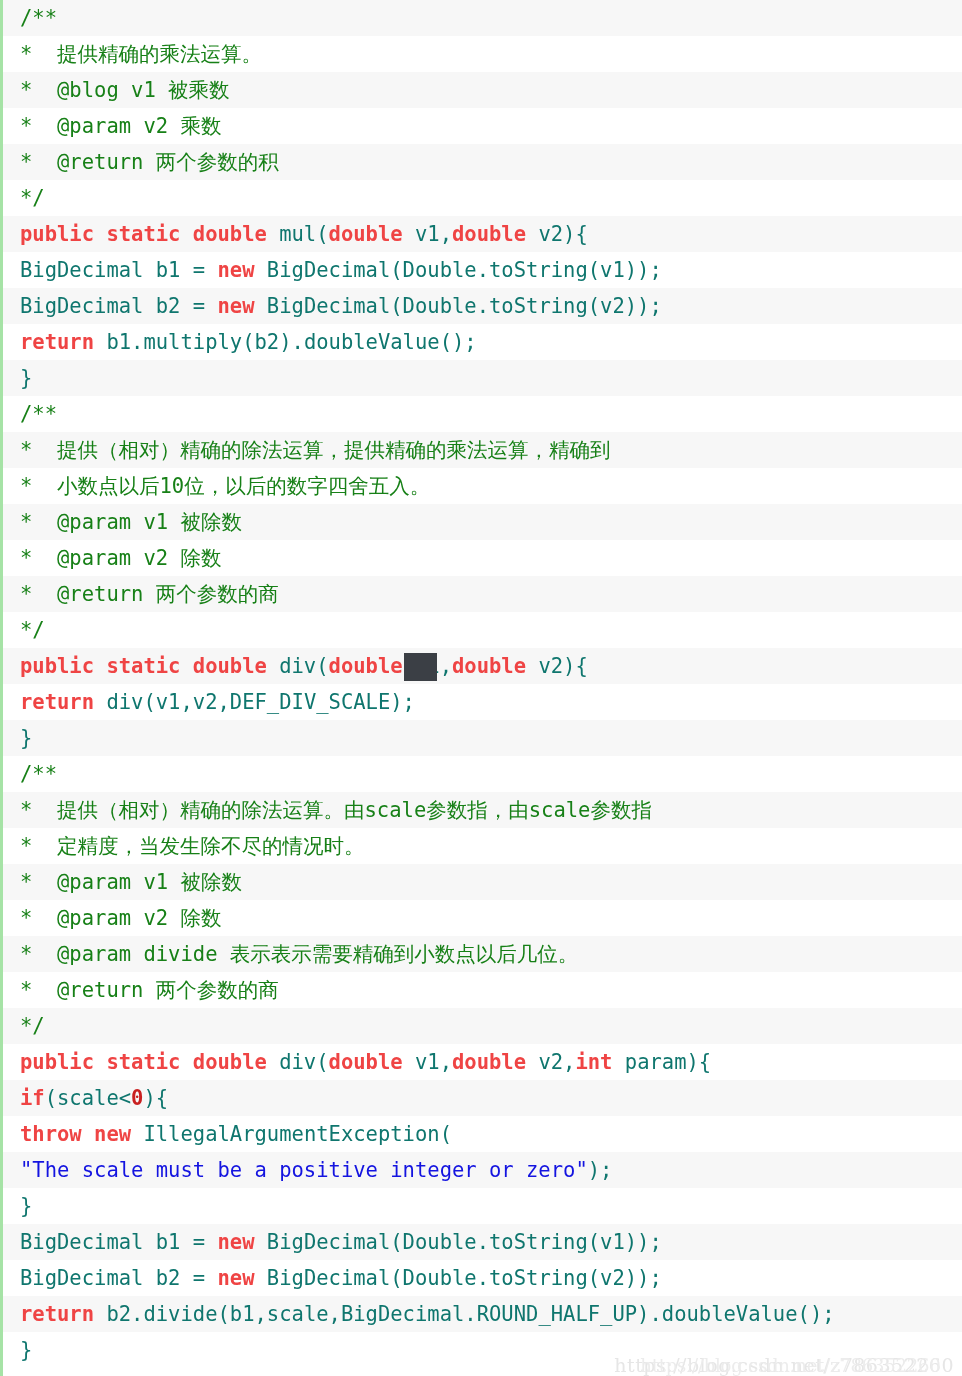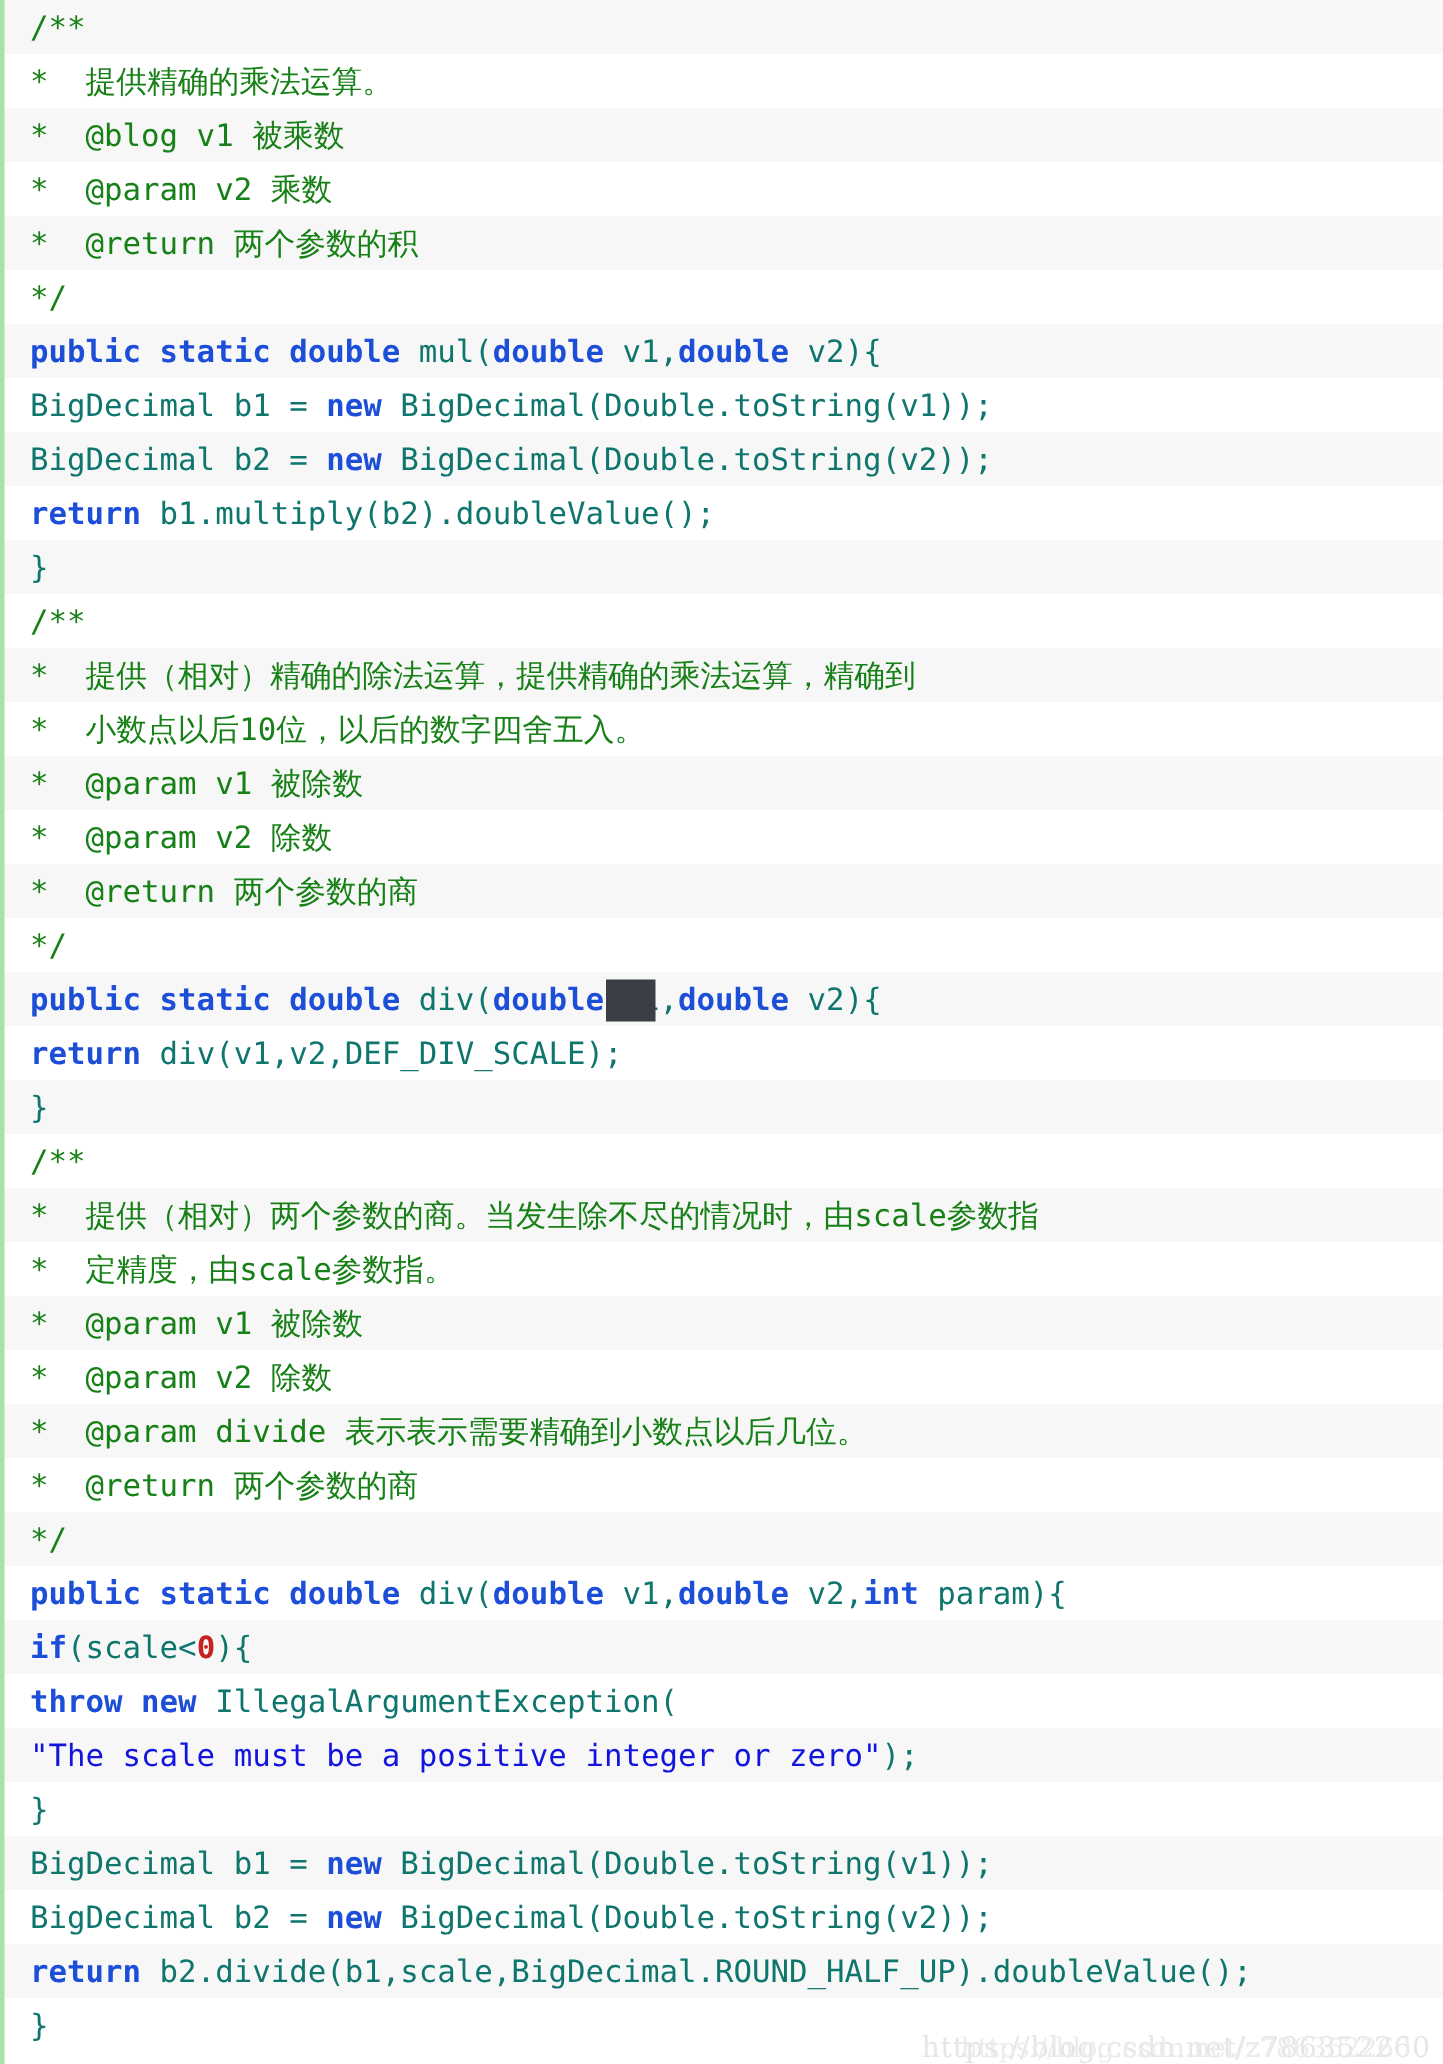--- a/index.html
+++ b/index.html
@@ -45,21 +45,21 @@
     letter-spacing: 0px;
     color: #24292e;
     box-sizing: border-box;
     overflow: visible;
   }
   .code-line.odd  { background: #f7f7f7; }
   .code-line.even { background: #ffffff; }
 
   
   .tok-comment { color: #178017; }
-  .tok-kw      { color: #1d4ed8; font-weight: bold; }
+  .tok-kw      { color: #ef4444; font-weight: bold; }
   .tok-plain   { color: #0f766e; }
   .tok-str     { color: #1414e0; }
   .tok-num     { color: #c92020; font-weight: bold; }
 
   
   .caret-block {
     position: absolute;
     left: 404px;
     top: 5px;
     width: 33px;
@@ -110,22 +110,22 @@
       <div class="code-line odd"><span class="tok-comment">*  提供（相对）精确的除法运算，提供精确的乘法运算，精确到</span></div>
       <div class="code-line even"><span class="tok-comment">*  小数点以后10位，以后的数字四舍五入。</span></div>
       <div class="code-line odd"><span class="tok-comment">*  @param v1 被除数</span></div>
       <div class="code-line even"><span class="tok-comment">*  @param v2 除数</span></div>
       <div class="code-line odd"><span class="tok-comment">*  @return 两个参数的商</span></div>
       <div class="code-line even"><span class="tok-comment">*/</span></div>
       <div class="code-line odd"><span class="tok-kw">public static double </span><span class="tok-plain">div(</span><span class="tok-kw">double</span><span class="tok-plain"> v1,</span><span class="tok-kw">double</span><span class="tok-plain"> v2){</span><span class="caret-block"></span></div>
       <div class="code-line even"><span class="tok-kw">return</span><span class="tok-plain"> div(v1,v2,DEF_DIV_SCALE);</span></div>
       <div class="code-line odd"><span class="tok-plain">}</span></div>
       <div class="code-line even"><span class="tok-comment">/**</span></div>
-      <div class="code-line odd"><span class="tok-comment">*  提供（相对）两个参数的商。当发生除不尽的情况时，由scale参数指</span></div>
-      <div class="code-line even"><span class="tok-comment">*  定精度，由scale参数指。</span></div>
+      <div class="code-line odd"><span class="tok-comment">*  提供（相对）精确的除法运算。由scale参数指，由scale参数指</span></div>
+      <div class="code-line even"><span class="tok-comment">*  定精度，当发生除不尽的情况时。</span></div>
       <div class="code-line odd"><span class="tok-comment">*  @param v1 被除数</span></div>
       <div class="code-line even"><span class="tok-comment">*  @param v2 除数</span></div>
       <div class="code-line odd"><span class="tok-comment">*  @param divide 表示表示需要精确到小数点以后几位。</span></div>
       <div class="code-line even"><span class="tok-comment">*  @return 两个参数的商</span></div>
       <div class="code-line odd"><span class="tok-comment">*/</span></div>
       <div class="code-line even"><span class="tok-kw">public static double </span><span class="tok-plain">div(</span><span class="tok-kw">double</span><span class="tok-plain"> v1,</span><span class="tok-kw">double</span><span class="tok-plain"> v2,</span><span class="tok-kw">int</span><span class="tok-plain"> param){</span></div>
       <div class="code-line odd"><span class="tok-kw">if</span><span class="tok-plain">(scale&lt;</span><span class="tok-num">0</span><span class="tok-plain">){</span></div>
       <div class="code-line even"><span class="tok-kw">throw new</span><span class="tok-plain"> IllegalArgumentException(</span></div>
       <div class="code-line odd"><span class="tok-str">"The scale must be a positive integer or zero"</span><span class="tok-plain">);</span></div>
       <div class="code-line even"><span class="tok-plain">}</span></div>

